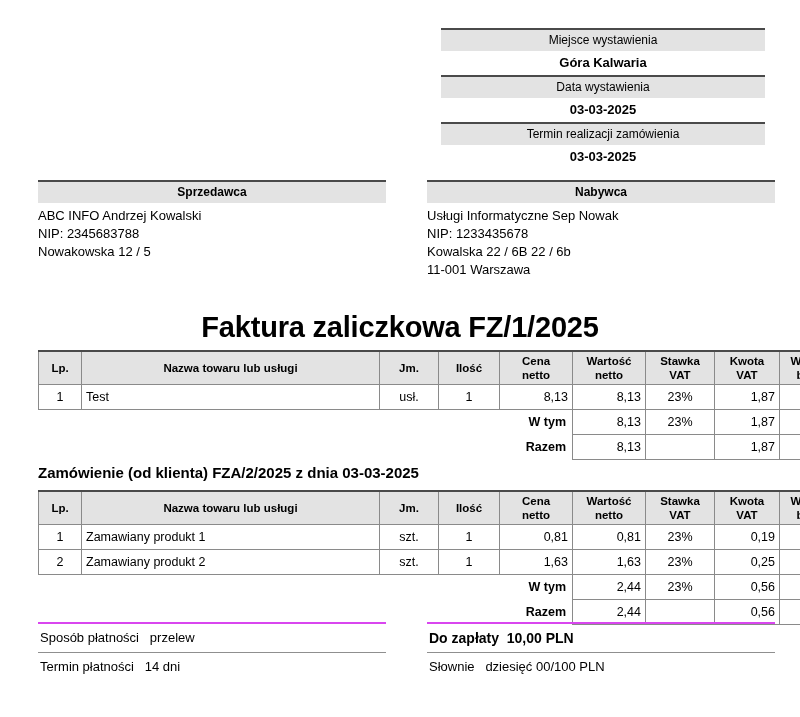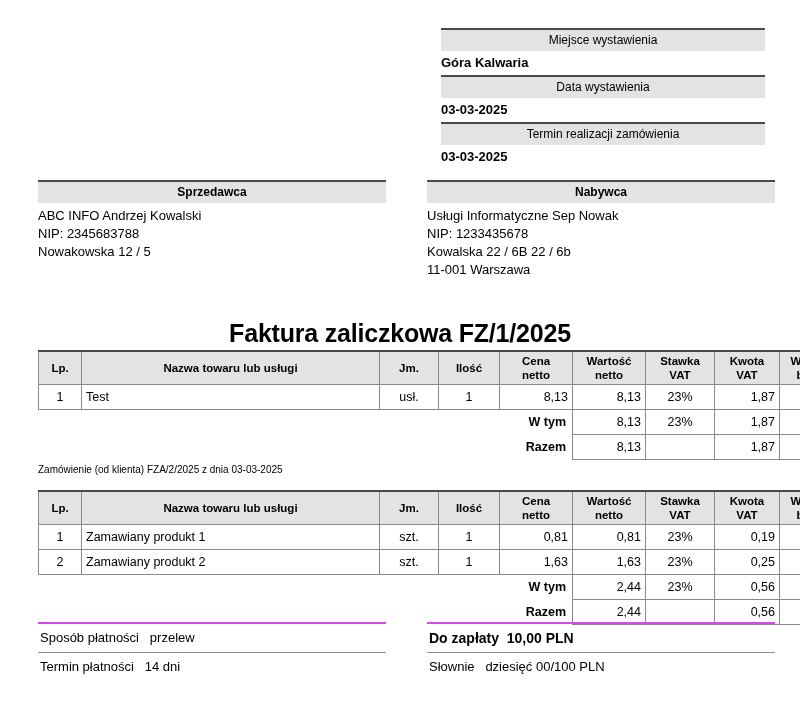--- a/index.html
+++ b/index.html
@@ -34,20 +34,21 @@
     border-top: 2px solid #4a4a4a;
   }
   .meta-label {
     background: #e3e3e3;
     text-align: center;
     font-size: 12px;
     padding: 3px 0 3px 0;
     line-height: 15px;
   }
   .meta-value {
+    text-align: center;
     font-weight: bold;
     font-size: 13px;
     padding: 4px 0 5px 0;
     line-height: 15px;
   }
 
   
   .party {
     position: absolute;
     top: 180px;
@@ -69,25 +70,25 @@
   }
   .party-line {
     font-size: 13px;
     line-height: 18px;
     white-space: pre;
   }
 
   
   .doc-title {
     position: absolute;
-    top: 319px;
+    top: 311px;
     left: 0;
     width: 800px;
     text-align: center;
-    font-size: 25px;
+    font-size: 29px;
     font-weight: bold;
     letter-spacing: -0.2px;
   }
 
   
   .items-table {
     position: absolute;
     left: 38px;
     width: 727px;
     border-collapse: collapse;
@@ -137,22 +138,22 @@
     font-weight: bold;
     padding-right: 6px;
     font-size: 12.5px;
   }
 
   
   .order-caption {
     position: absolute;
     left: 38px;
     top: 464px;
-    font-weight: normal;
-    font-size: 10px;
+    font-weight: bold;
+    font-size: 15px;
   }
 
   
   .footer-col {
     position: absolute;
     top: 622px;
     width: 348px;
   }
   .footer-col.left  { left: 38px; }
   .footer-col.right { left: 427px; }

